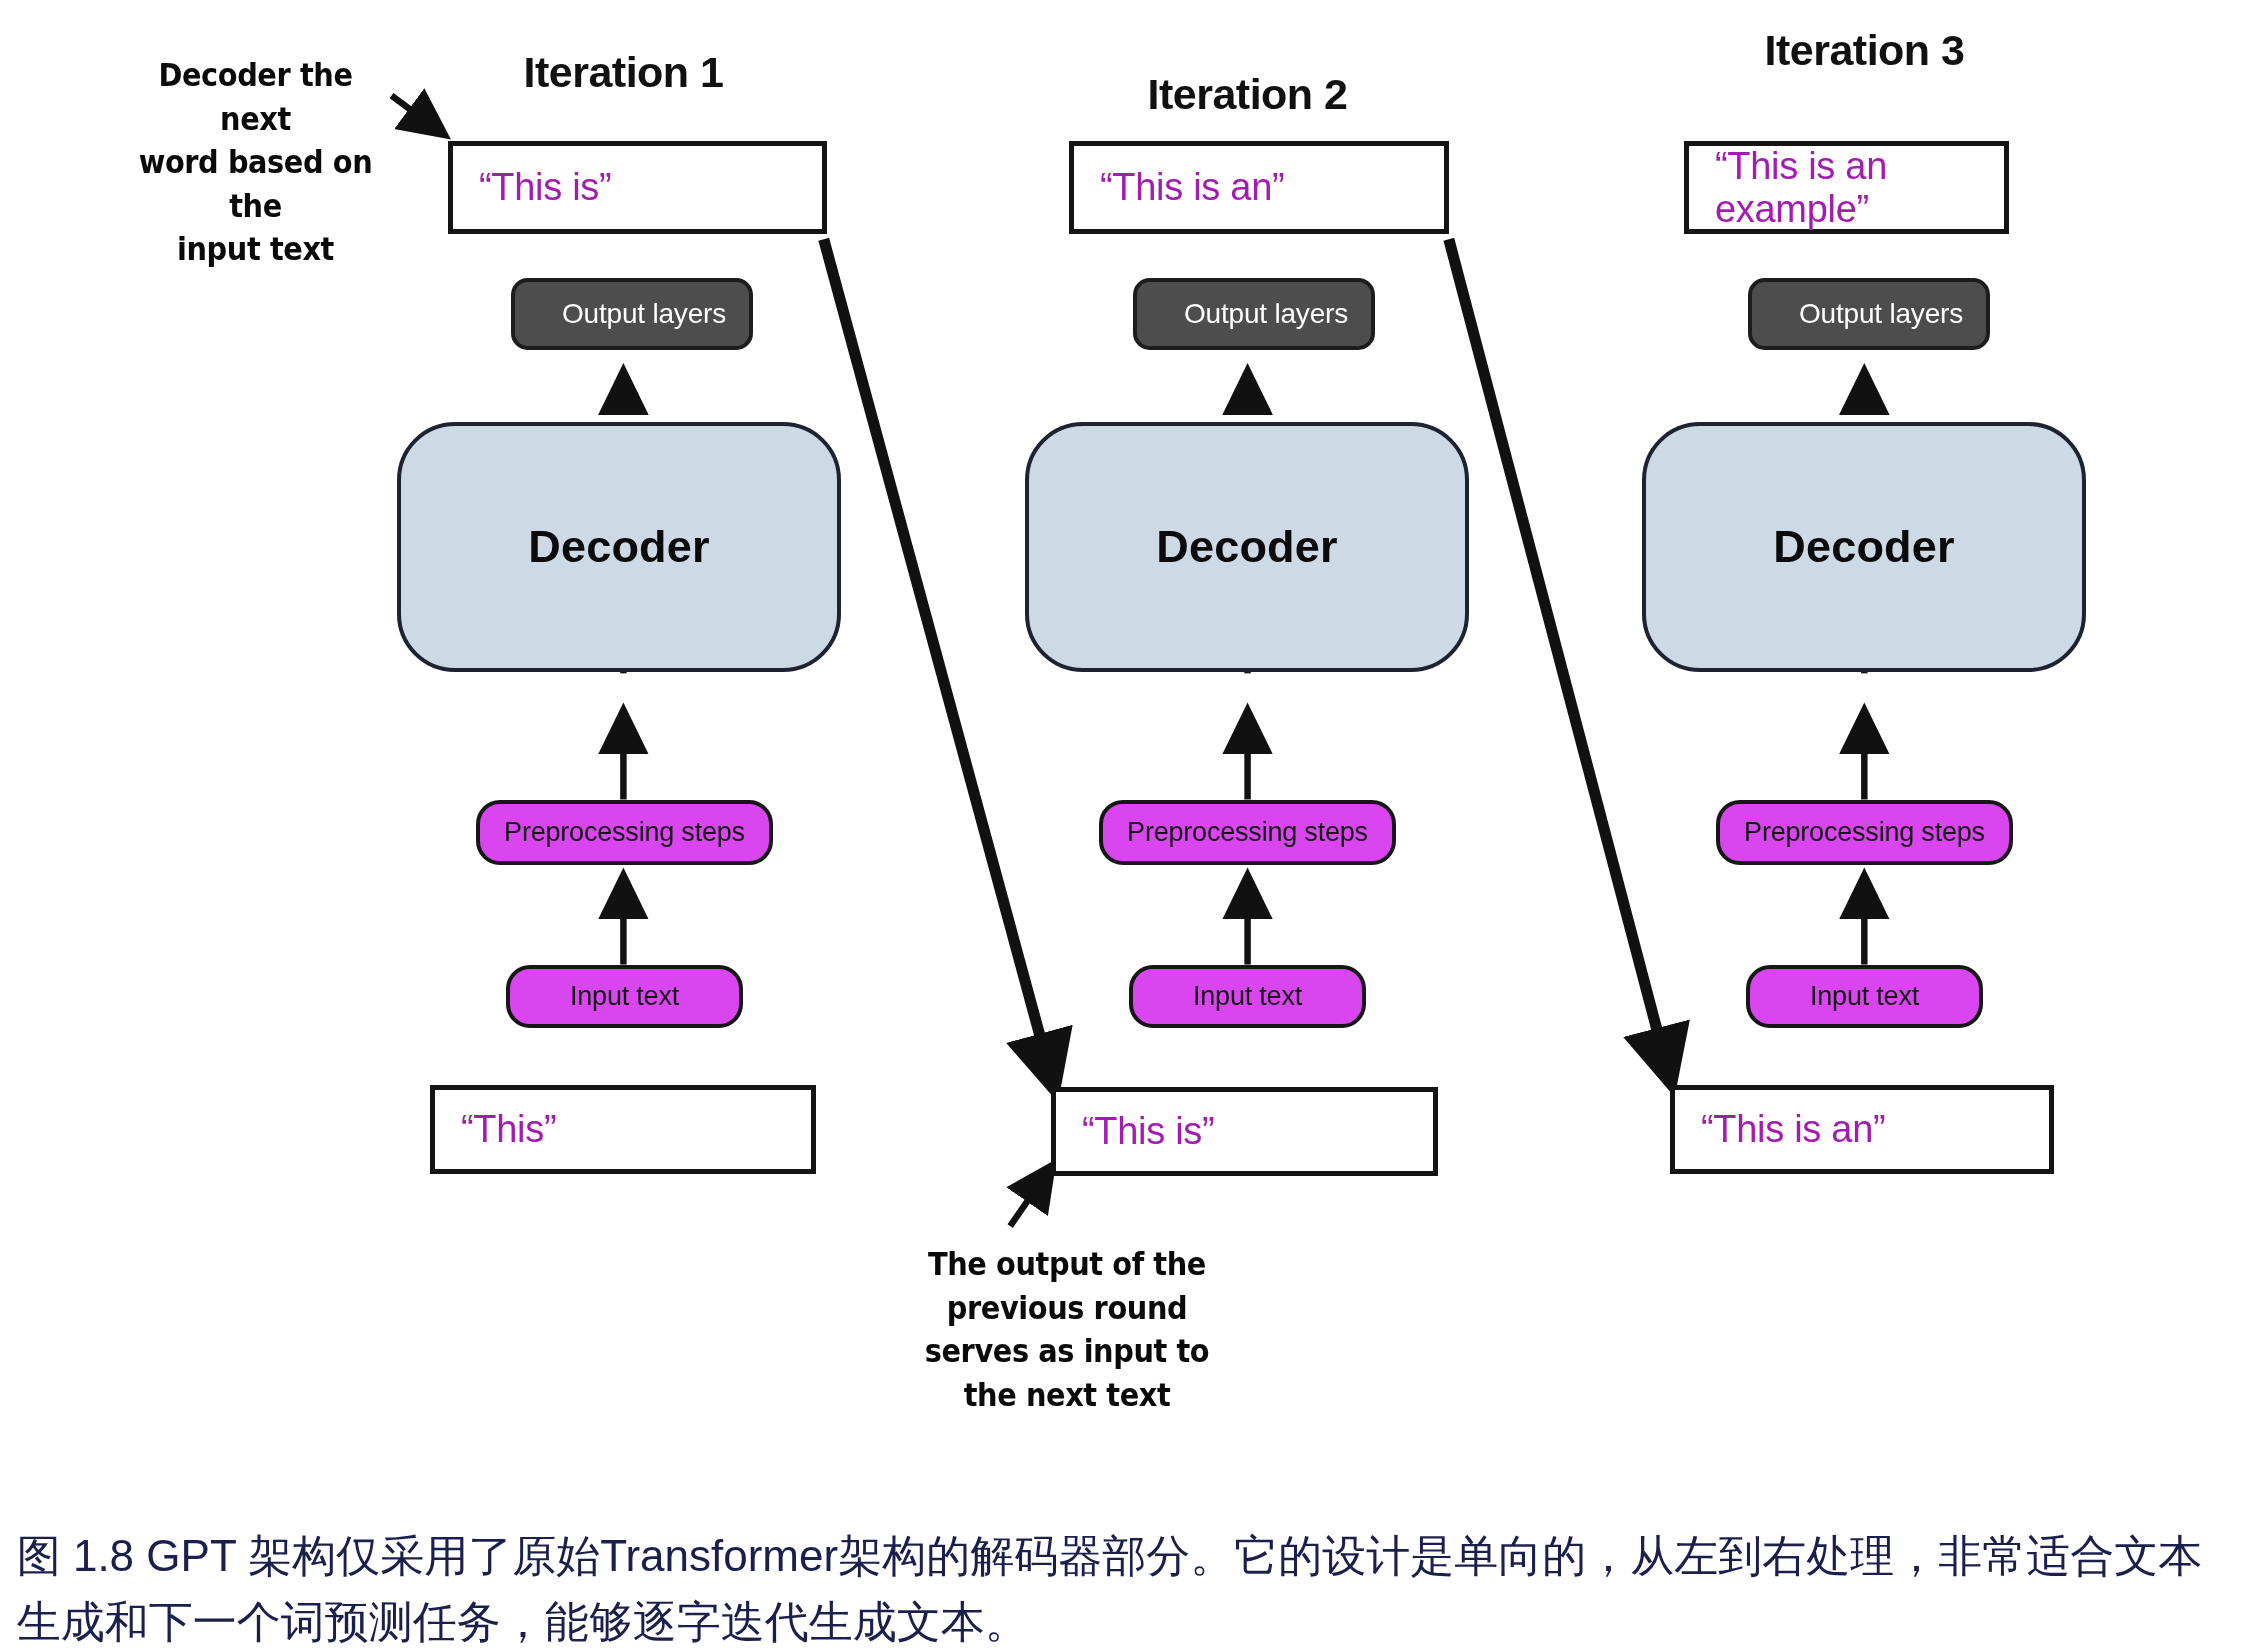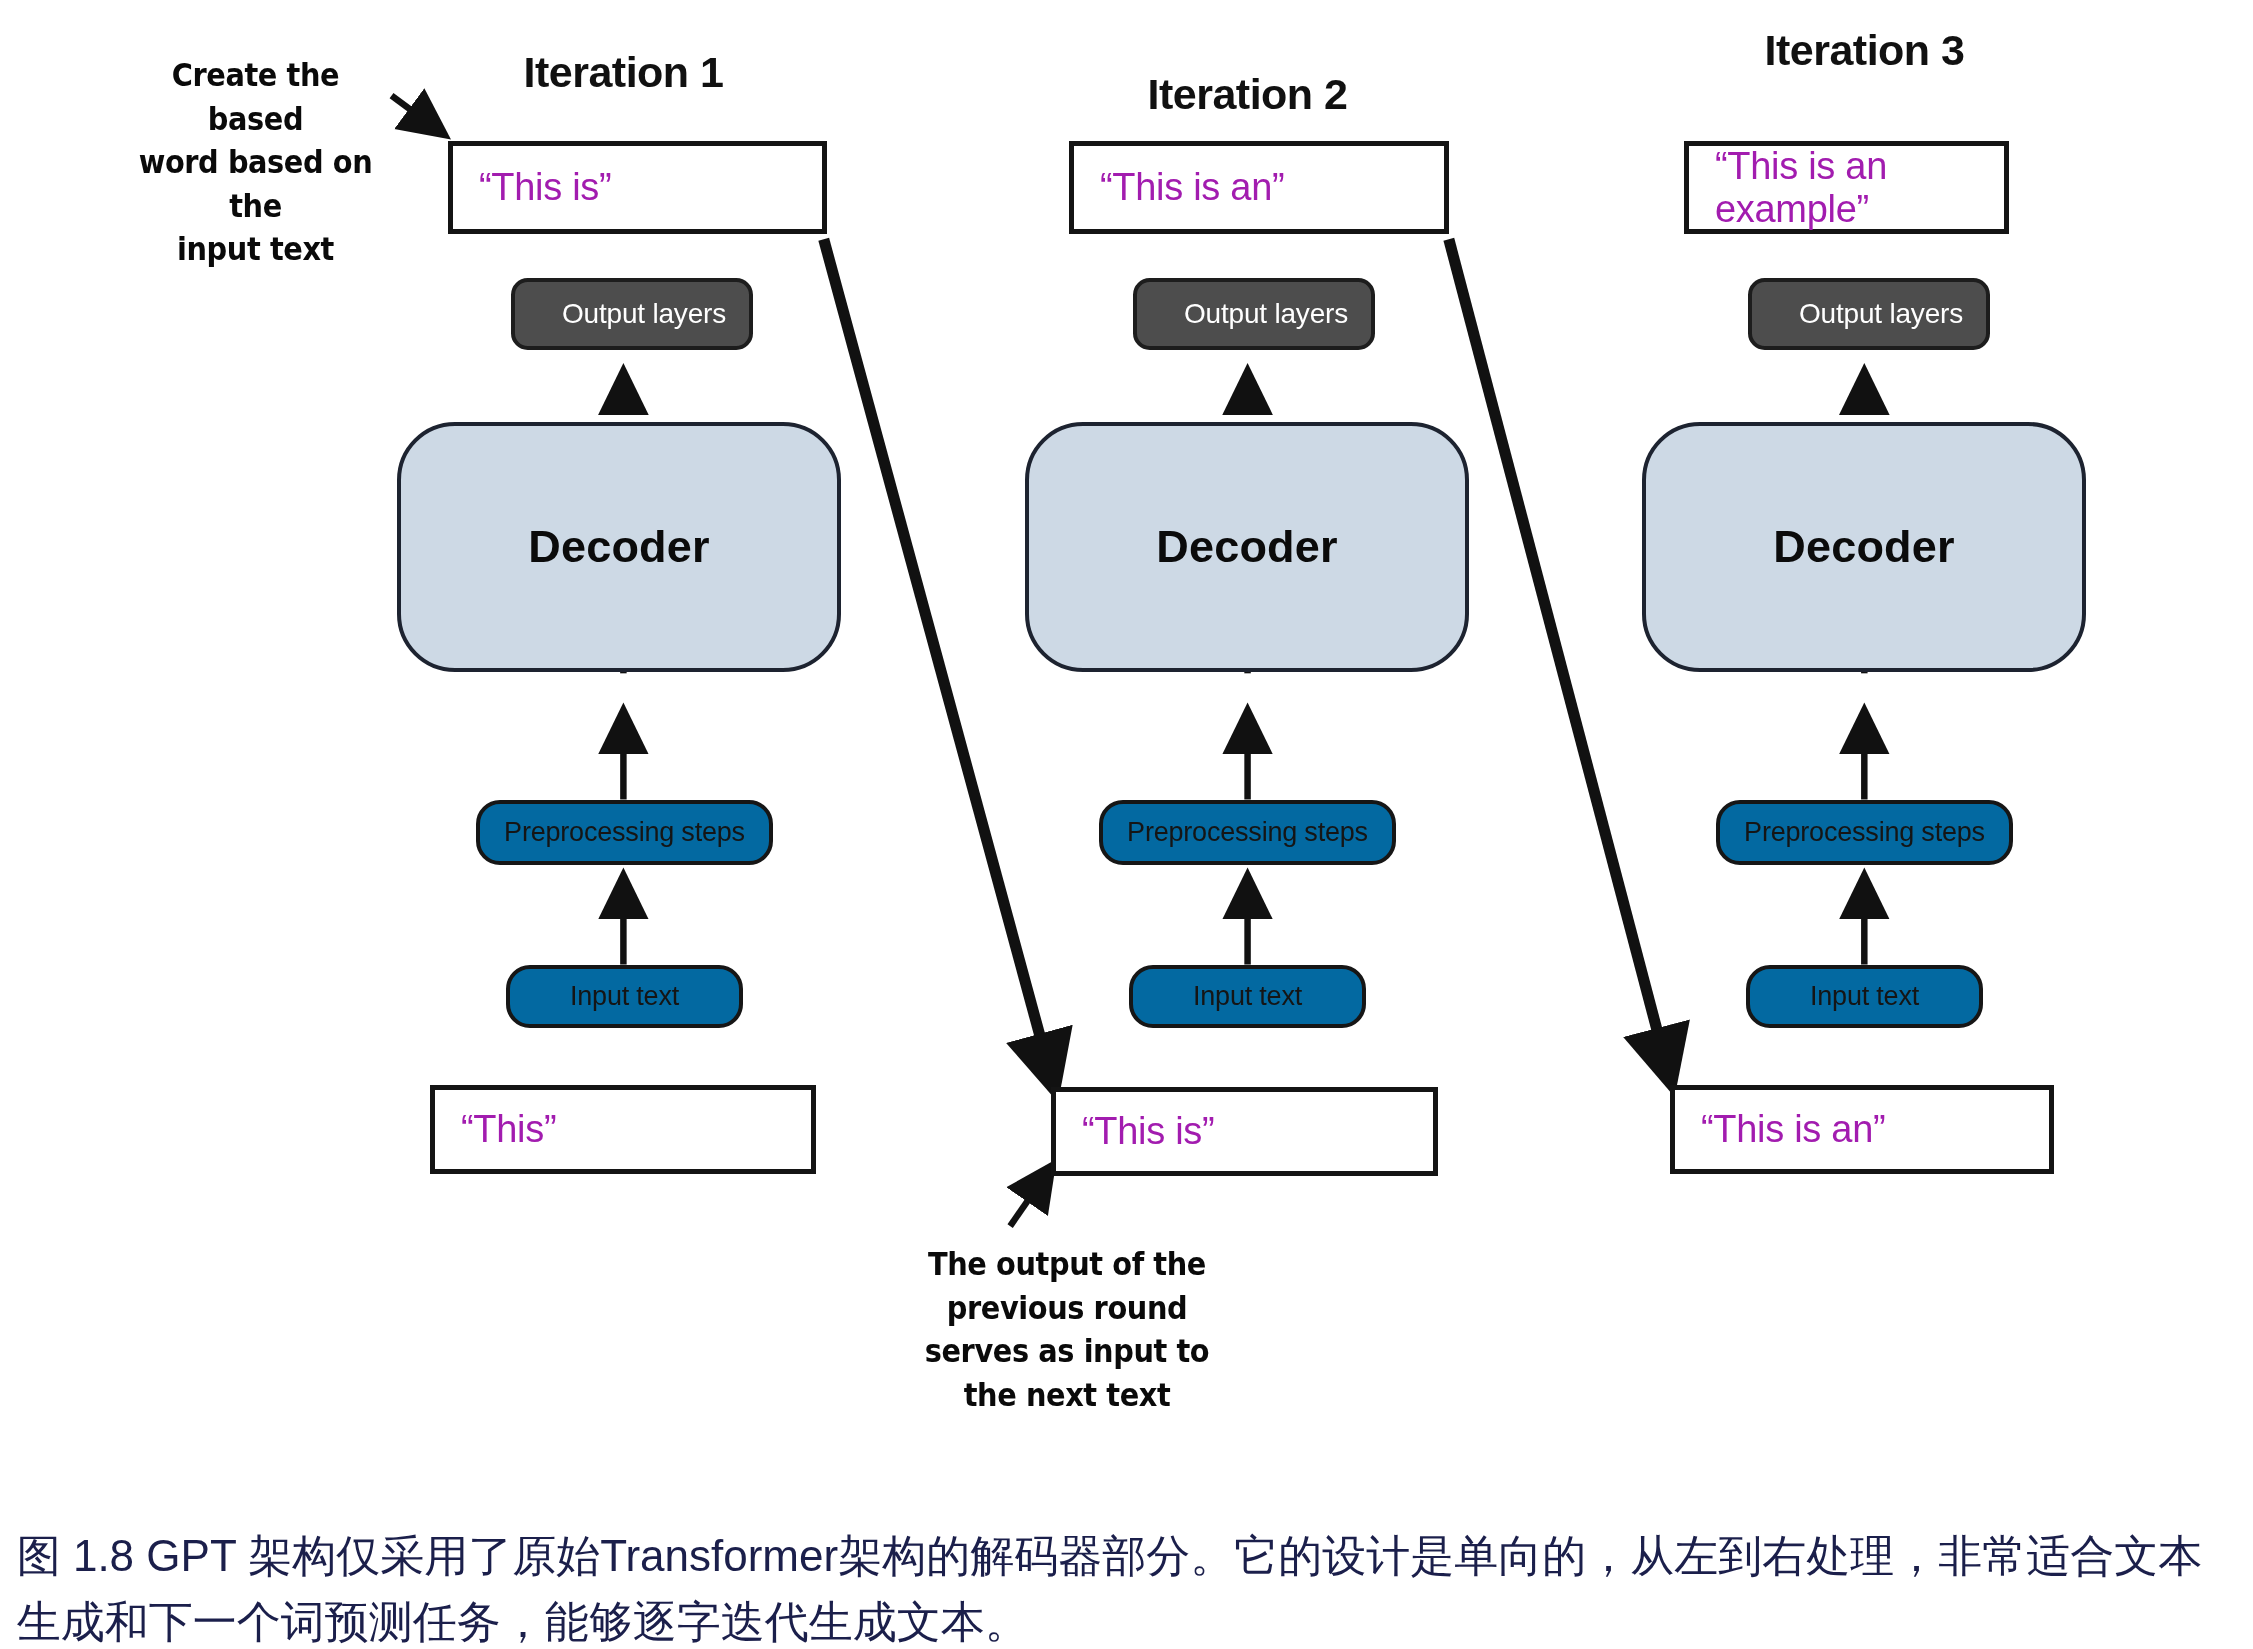--- a/index.html
+++ b/index.html
@@ -68,21 +68,21 @@
     justify-content:center;
     color:#0b0b0b;
     font-size:45px;
     font-weight:bold;
     letter-spacing:0.2px;
   }
 
   
   .pill{
     position:absolute;
-    background:#0369a1;
+    background:#d946ef;
     border:4.6px solid #161616;
     border-radius:24px;
     box-sizing:border-box;
     display:flex;
     align-items:center;
     justify-content:center;
     color:#151515;
     font-size:27px;
     letter-spacing:-0.2px;
     white-space:nowrap;
@@ -163,21 +163,21 @@
     <g>
       <line x1="888" y1="258" x2="1135" y2="1168" stroke="#111111" stroke-width="12" marker-end="url(#ahbig)"></line>
     </g>
 
     <g>
       <line x1="1562" y1="258" x2="1800" y2="1162" stroke="#111111" stroke-width="12" marker-end="url(#ahbig)"></line>
     </g>
   </svg>
 
   <div class="note" style="left:121px;top:54px;width:269px;">
-    <div>Create the based</div>
+    <div>Decoder the next</div>
     <div>word based on the</div>
     <div>input text</div>
   </div>
 
   <div class="note" style="left:914px;top:1243px;width:306px;">
     <div>The output of the</div>
     <div>previous round</div>
     <div>serves as input to</div>
     <div>the next text</div>
   </div>

